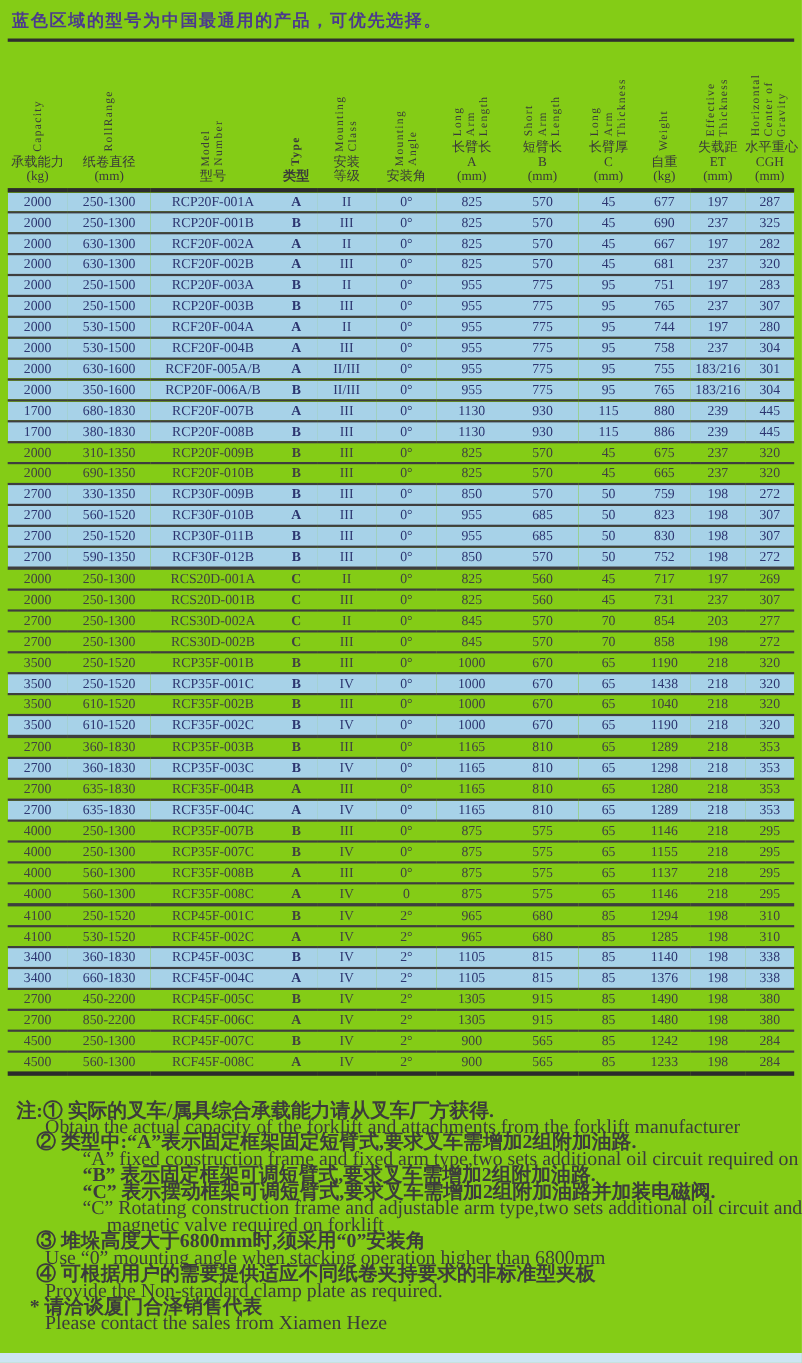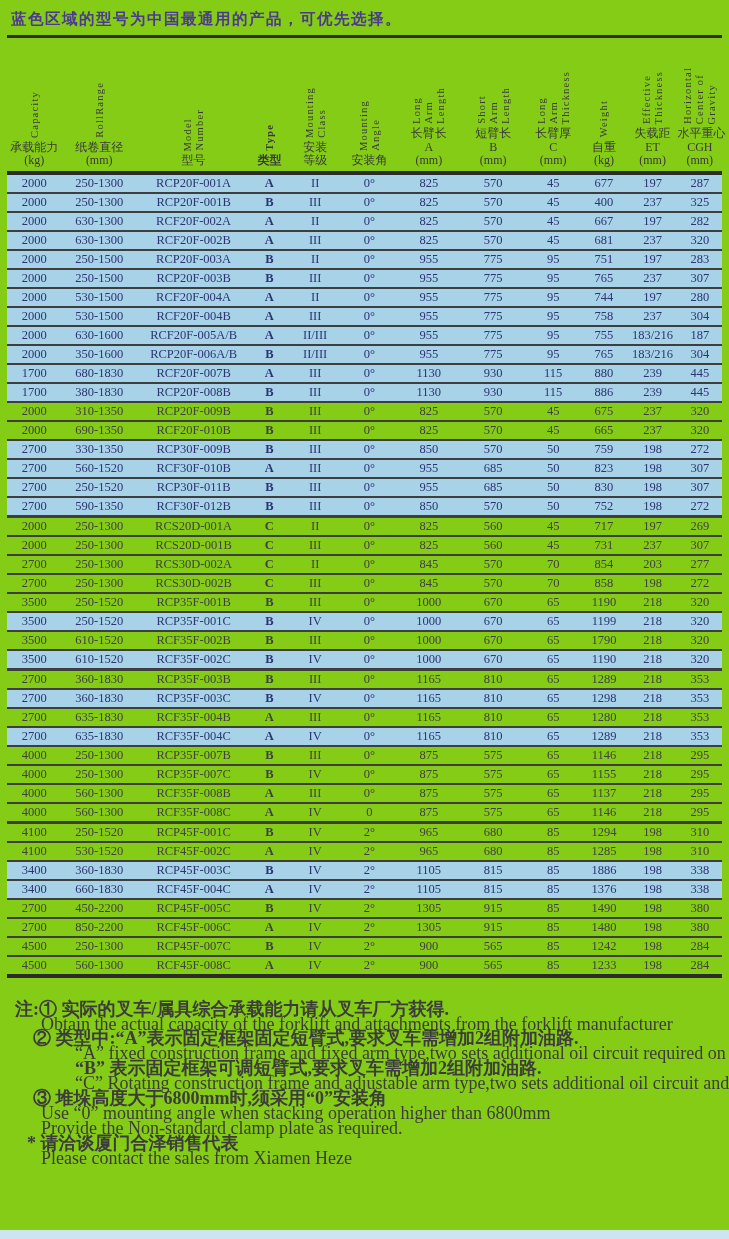--- a/index.html
+++ b/index.html
@@ -195,21 +195,21 @@
         <tr class="hl">
           <td>2000</td>
           <td>250-1300</td>
           <td>RCP20F-001B</td>
           <td>B</td>
           <td>III</td>
           <td>0°</td>
           <td>825</td>
           <td>570</td>
           <td>45</td>
-          <td>400</td>
+          <td>690</td>
           <td>237</td>
           <td>325</td>
         </tr>
         <tr class="hl">
           <td>2000</td>
           <td>630-1300</td>
           <td>RCF20F-002A</td>
           <td>A</td>
           <td>II</td>
           <td>0°</td>
@@ -295,21 +295,21 @@
           <td>630-1600</td>
           <td>RCF20F-005A/B</td>
           <td>A</td>
           <td>II/III</td>
           <td>0°</td>
           <td>955</td>
           <td>775</td>
           <td>95</td>
           <td>755</td>
           <td>183/216</td>
-          <td>187</td>
+          <td>301</td>
         </tr>
         <tr class="hl">
           <td>2000</td>
           <td>350-1600</td>
           <td>RCP20F-006A/B</td>
           <td>B</td>
           <td>II/III</td>
           <td>0°</td>
           <td>955</td>
           <td>775</td>
@@ -503,35 +503,35 @@
         <tr class="hl">
           <td>3500</td>
           <td>250-1520</td>
           <td>RCP35F-001C</td>
           <td>B</td>
           <td>IV</td>
           <td>0°</td>
           <td>1000</td>
           <td>670</td>
           <td>65</td>
-          <td>1199</td>
+          <td>1438</td>
           <td>218</td>
           <td>320</td>
         </tr>
         <tr>
           <td>3500</td>
           <td>610-1520</td>
           <td>RCF35F-002B</td>
           <td>B</td>
           <td>III</td>
           <td>0°</td>
           <td>1000</td>
           <td>670</td>
           <td>65</td>
-          <td>1790</td>
+          <td>1040</td>
           <td>218</td>
           <td>320</td>
         </tr>
         <tr class="hl group-end">
           <td>3500</td>
           <td>610-1520</td>
           <td>RCF35F-002C</td>
           <td>B</td>
           <td>IV</td>
           <td>0°</td>
@@ -685,21 +685,21 @@
         <tr class="hl">
           <td>3400</td>
           <td>360-1830</td>
           <td>RCP45F-003C</td>
           <td>B</td>
           <td>IV</td>
           <td>2°</td>
           <td>1105</td>
           <td>815</td>
           <td>85</td>
-          <td>1886</td>
+          <td>1140</td>
           <td>198</td>
           <td>338</td>
         </tr>
         <tr class="hl">
           <td>3400</td>
           <td>660-1830</td>
           <td>RCF45F-004C</td>
           <td>A</td>
           <td>IV</td>
           <td>2°</td>
@@ -768,22 +768,25 @@
         </tr>
       </tbody>
   </table>
 
   <div class="notes">
       <div class="note-line ind0 zh">注:① 实际的叉车/属具综合承载能力请从叉车厂方获得.</div>
       <div class="note-line ind3 en">Obtain the actual capacity of the forklift and attachments from the forklift manufacturer</div>
       <div class="note-line ind2 zh">② 类型中:“A”表示固定框架固定短臂式,要求叉车需增加2组附加油路.</div>
       <div class="note-line ind4 en">“A” fixed construction frame and fixed arm type,two sets additional oil circuit required on forklift</div>
       <div class="note-line ind4 zh">“B” 表示固定框架可调短臂式,要求叉车需增加2组附加油路.</div>
+      <div class="note-line ind4 zh">“C” 表示摆动框架可调短臂式,要求叉车需增加2组附加油路并加装电磁阀.</div>
       <div class="note-line ind4 en">“C” Rotating construction frame and adjustable arm type,two sets additional oil circuit and</div>
+      <div class="note-line ind5 en">magnetic valve required on forklift</div>
       <div class="note-line ind2 zh">③ 堆垛高度大于6800mm时,须采用“0”安装角</div>
       <div class="note-line ind3 en">Use “0” mounting angle when stacking operation higher than 6800mm</div>
+      <div class="note-line ind2 zh">④ 可根据用户的需要提供适应不同纸卷夹持要求的非标准型夹板</div>
       <div class="note-line ind3 en">Provide the Non-standard clamp plate as required.</div>
       <div class="note-line ind1 zh">* 请洽谈厦门合泽销售代表</div>
       <div class="note-line ind3 en">Please contact the sales from Xiamen Heze</div>
     </div>
 
   <div class="bottom-strip"></div>
 </div>
 
 </body></html>

